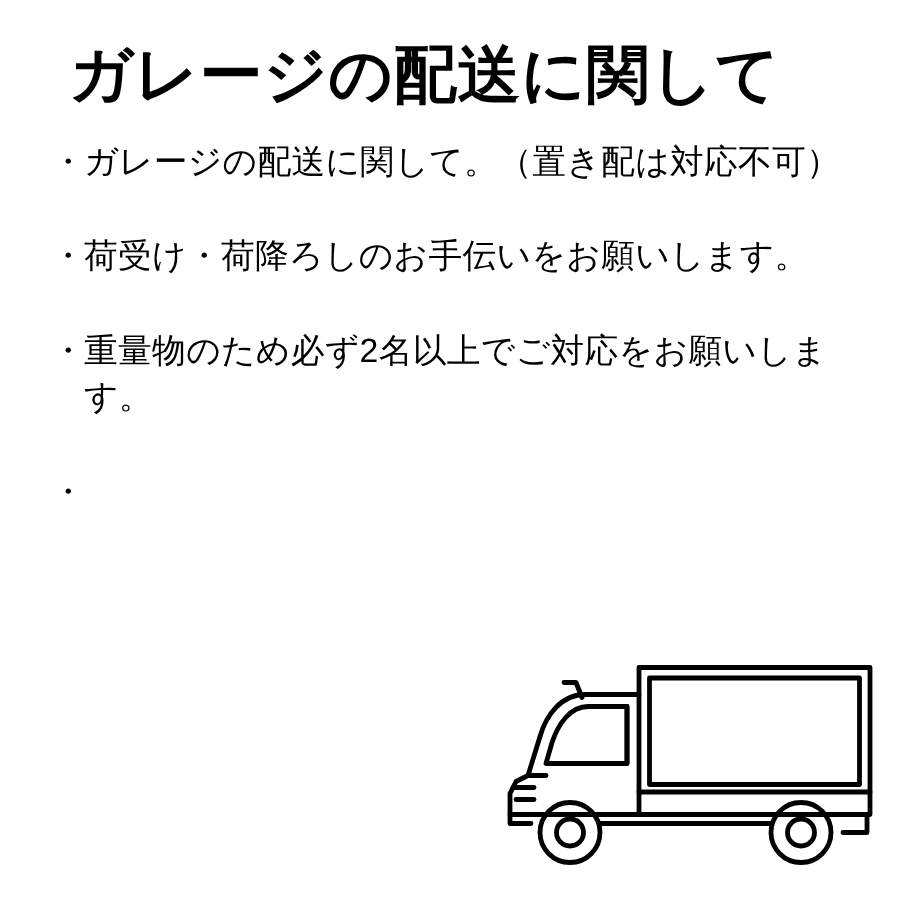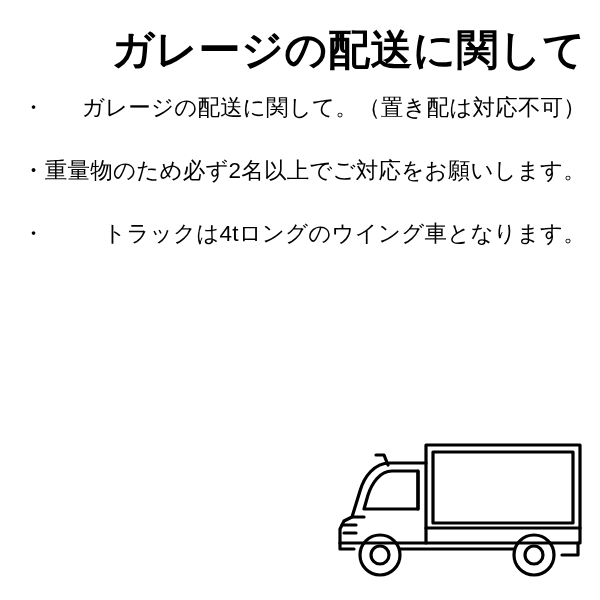--- a/index.html
+++ b/index.html
@@ -13,22 +13,21 @@
     font-family: "Liberation Sans", "DejaVu Sans", sans-serif;
     color: #000000;
     overflow: hidden;
     position: relative;
   }
   .page {
     position: relative;
     width: 600px;
     height: 471px;
     box-sizing: border-box;
-    padding: 26px 14px 0 20px;
-    text-align: right;
+    padding: 26px 14px 0 32px;
   }
   .title {
     font-size: 42px;
     font-weight: 700;
     letter-spacing: 0.5px;
     line-height: 1.15;
     margin: 0 0 6px 14px;
     white-space: nowrap;
   }
   .bullets {
@@ -84,30 +83,30 @@
 
   <ul class="bullets">
 
     <li class="bullet">
       <span class="dot">・</span>
       <span>ガレージの配送に関して。（置き配は対応不可）</span>
     </li>
 
     <li class="bullet">
       <span class="dot">・</span>
+      <span>荷受け・荷降ろしのお手伝いをお願いします。</span>
     </li>
 
     <li class="bullet">
       <span class="dot">・</span>
       <span>重量物のため必ず2名以上でご対応をお願いします。</span>
     </li>
 
     <li class="bullet">
       <span class="dot">・</span>
-      <span>トラックは4tロングのウイング車となります。</span>
     </li>
 
   </ul>
 
   <div class="truck-wrap">
     <svg viewBox="0 0 258 165" xmlns="http://www.w3.org/2000/svg" fill="none" stroke="#000000" stroke-width="3.2" stroke-linejoin="round" stroke-linecap="round">
 
       <path d="M96 20 L250 20 L250 118 L96 118 Z"></path>
       <path d="M103 27 L243 27 L243 98 L103 98 Z"></path>
       <path d="M96 103 L250 103"></path>

